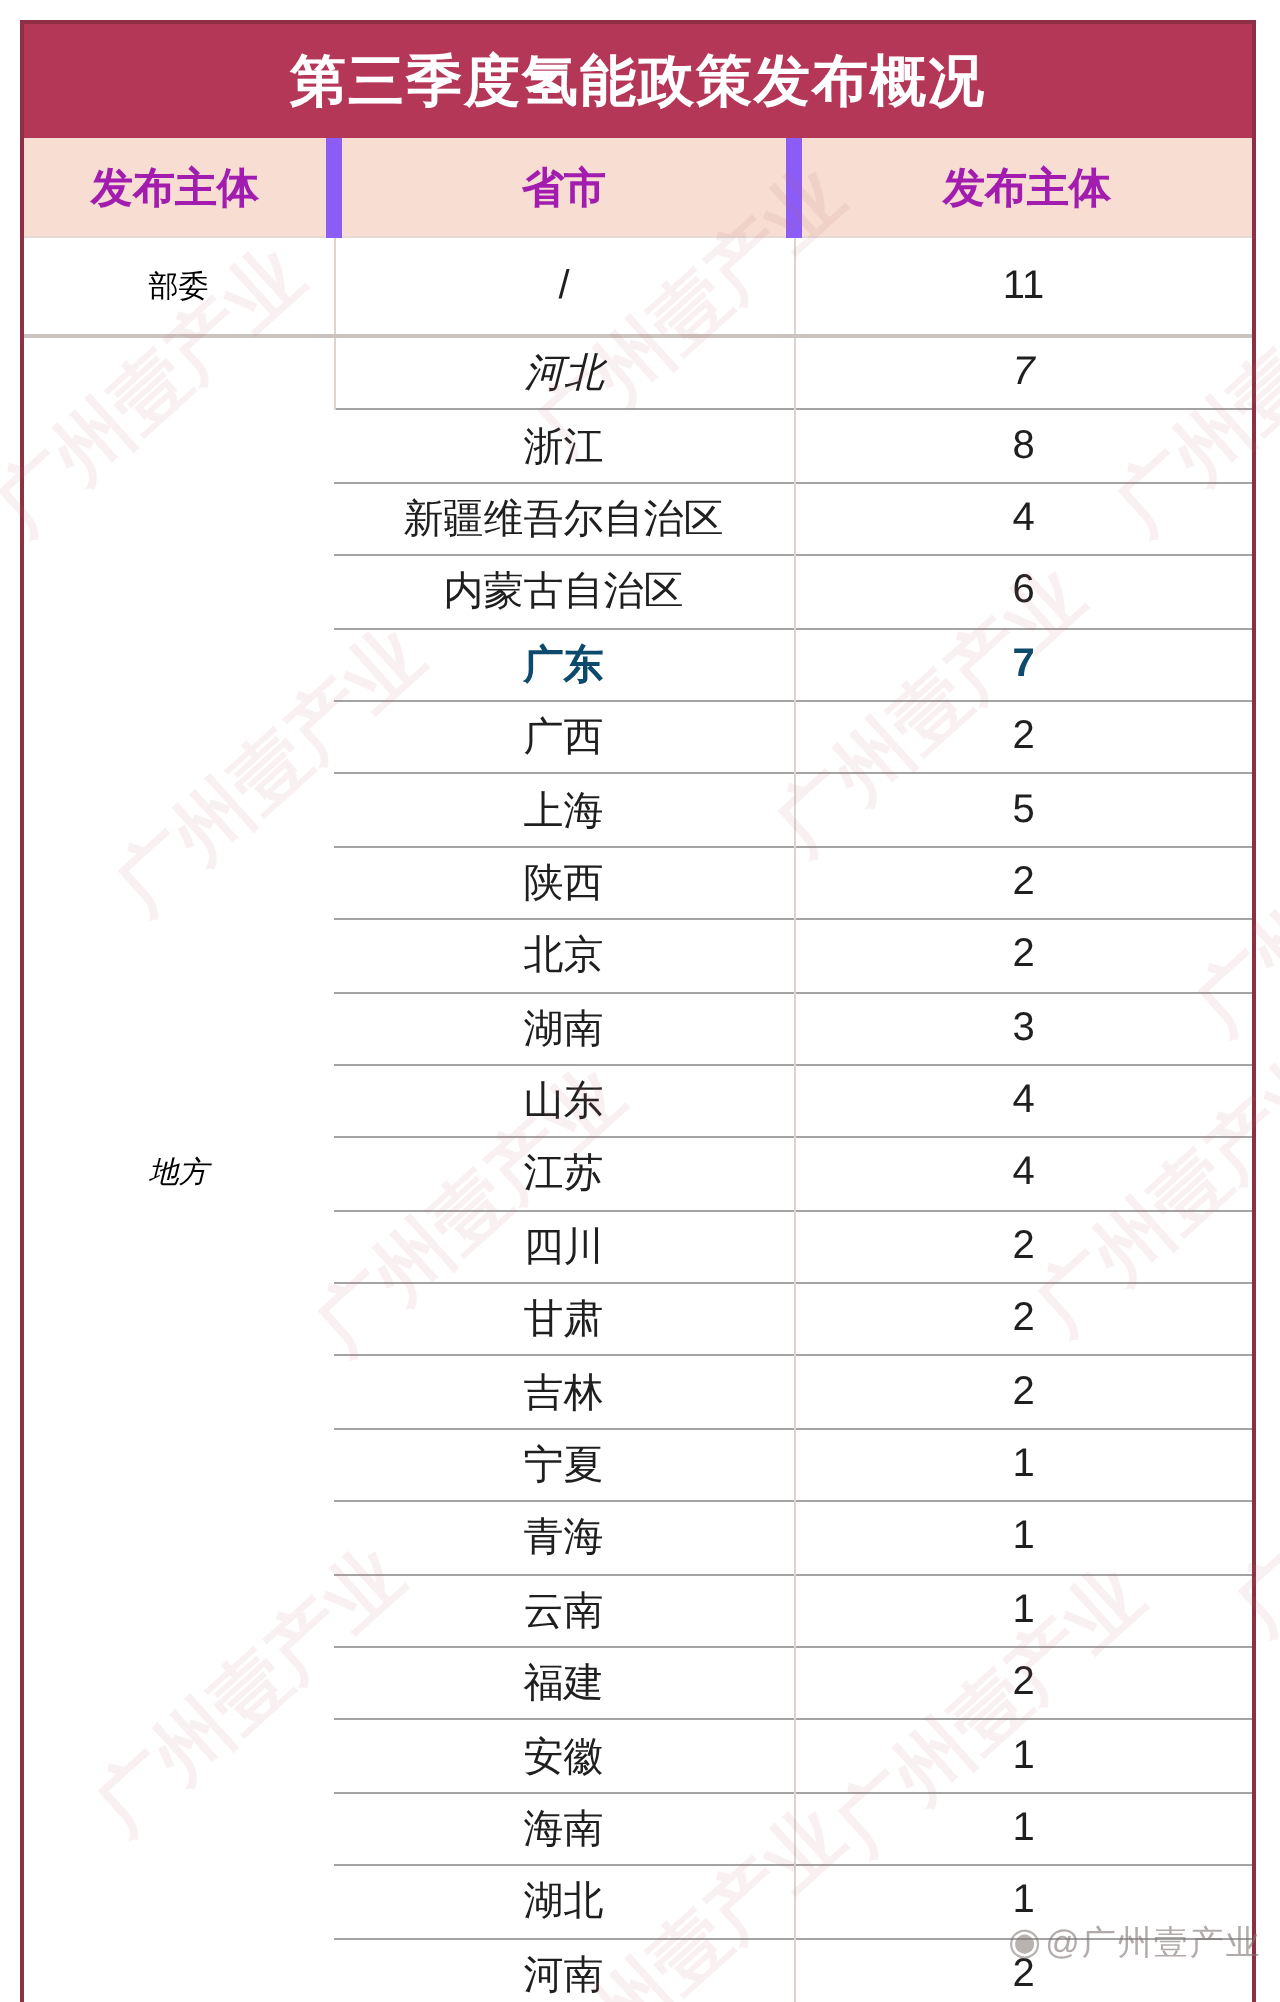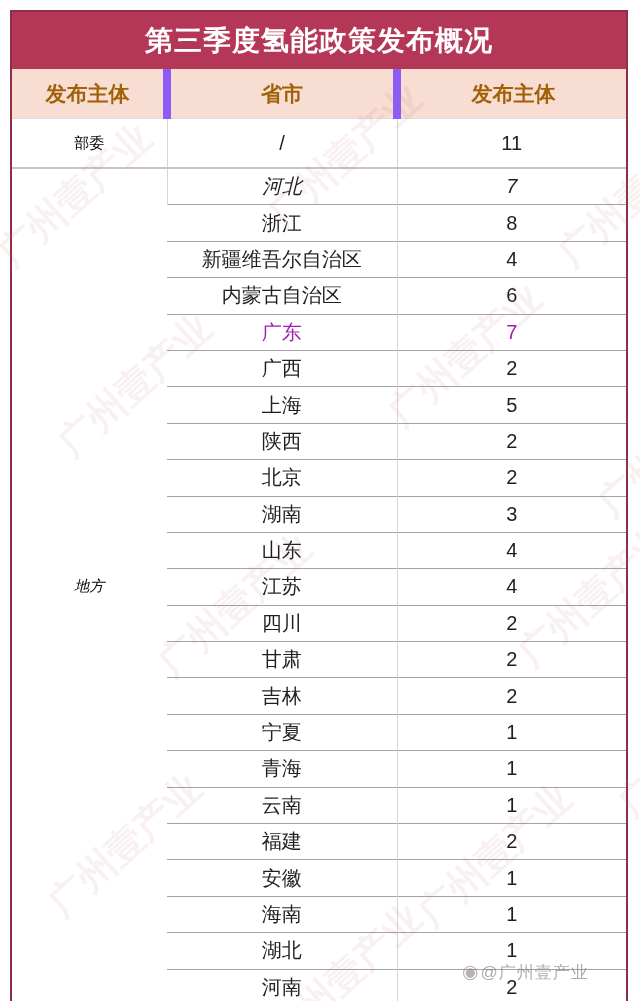--- a/index.html
+++ b/index.html
@@ -14,40 +14,40 @@
   }
   .title-bar{
     background:#b53758;color:#ffffff;height:57px;line-height:57px;
     text-align:center;font-size:28px;font-weight:bold;letter-spacing:1px;
   }
   table{width:100%;border-collapse:collapse;table-layout:fixed;}
   col.c1{width:155px;}
   col.c2{width:230px;}
   thead th{
     background:#f7ddd2;height:49px;font-size:21px;font-weight:bold;
-    color:#a16207;text-align:center;padding:0;
+    color:#a21caf;text-align:center;padding:0;
   }
   thead th + th{border-left:8px solid #8b5cf6;}
   tbody td{
     text-align:center;vertical-align:middle;color:#1f1f1f;
     font-size:20px;padding:0;background:transparent;
   }
   tbody td + td{border-left:1px solid #ddd4d0;}
   td.entity{font-size:15px;color:#000000;}
   tr.ministry td{height:48px;border-top:1px solid #e6dad6;}
   tr.local td{height:35.4px;border-top:1px solid #a3a3a3;}
   tr.first-local td{border-top:2px solid #cbc3c0;font-style:italic;}
-  td.hl{color:#a21caf;font-weight:normal;}
+  td.hl{color:#0c4a6e;font-weight:bold;}
   .wm{
     position:absolute;color:rgba(186,104,122,0.10);font-size:38px;
     font-weight:bold;transform:rotate(-42deg);white-space:nowrap;
     pointer-events:none;z-index:5;
   }
   .corner-wm{
-    position:absolute;left:462px;top:960px;z-index:6;
+    position:absolute;left:504px;top:960px;z-index:6;
     color:rgba(125,115,112,0.60);font-size:17px;letter-spacing:1px;
     pointer-events:none;white-space:nowrap;text-align:right;
   }
   .corner-wm .logo{font-size:19px;margin-right:1px;color:rgba(125,115,112,0.55);}
 </style>
 </head>
 <body>
 
 <div class="table-wrap">
   <div class="title-bar">第三季度氢能政策发布概况</div>

